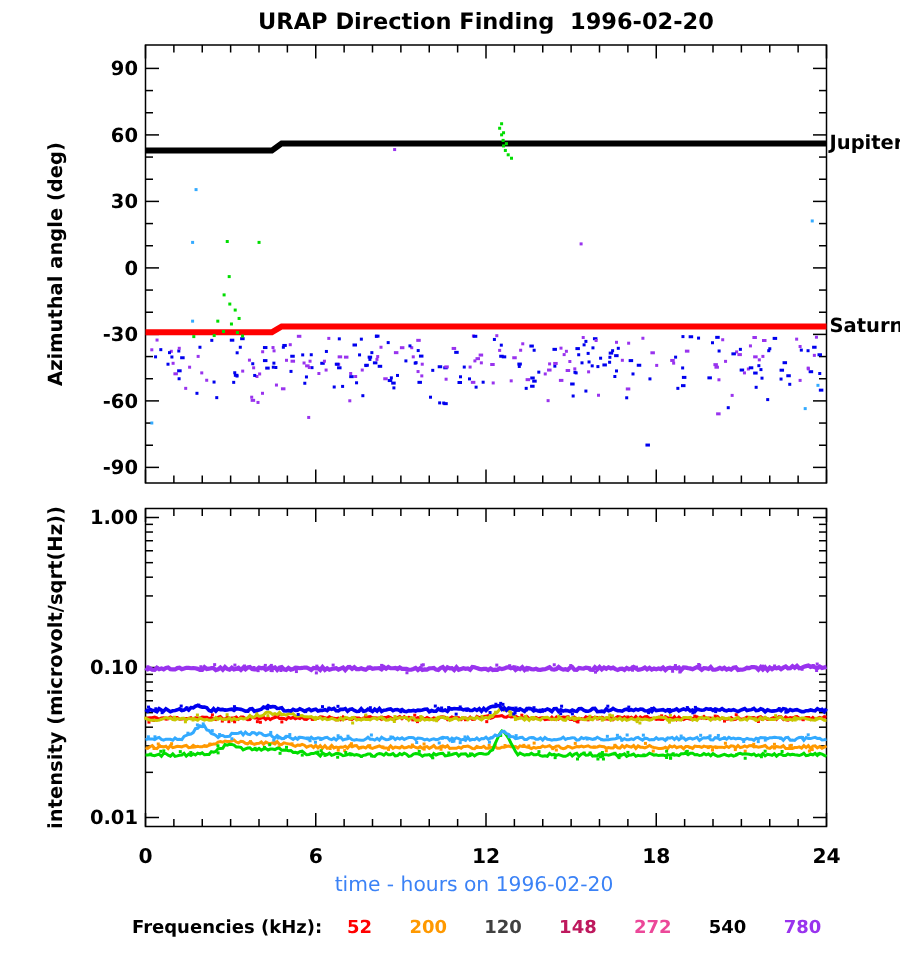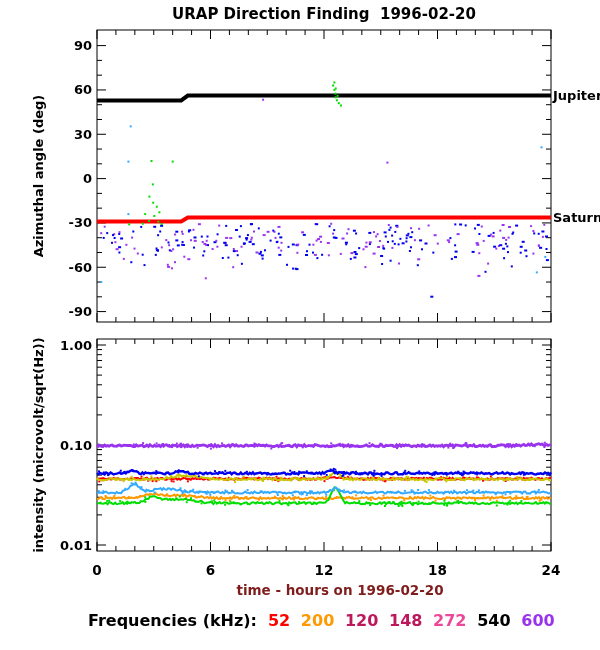--- a/index.html
+++ b/index.html
@@ -4,25 +4,25 @@
 <style>
   html,body{margin:0;padding:0;background:#ffffff;}
   .figure{position:relative;width:600px;height:650px;background:#ffffff;overflow:hidden;
           font-family:"DejaVu Sans",sans-serif;}
   .chart-title{position:absolute;left:97px;width:454px;top:5px;text-align:center;
                font-size:15px;font-weight:bold;color:#000;white-space:pre;}
   .ylabel{position:absolute;transform:translate(-50%,-50%) rotate(-90deg);
           font-size:13px;font-weight:bold;color:#000;white-space:nowrap;}
   .ylabel.top{left:38px;top:176px;}
   .ylabel.bottom{left:38px;top:445px;}
-  .xlabel{position:absolute;left:113px;width:454px;top:582px;text-align:center;
-          font-size:13.5px;font-weight:bold;color:#7f1d1d;}
+  .xlabel{position:absolute;left:89px;width:454px;top:582px;text-align:center;
+          font-size:13.5px;font-weight:normal;color:#3b82f6;}
   .planet-label{position:absolute;left:553px;font-size:13px;font-weight:bold;color:#000;}
   .legend{position:absolute;left:88px;top:611px;width:472px;display:flex;align-items:center;
-          font-size:16px;font-weight:bold;color:#000;}
+          font-size:12px;font-weight:bold;color:#000;}
   .legend-label{white-space:pre;}
   .legend-items{flex:1;display:flex;justify-content:space-around;align-items:flex-end;}
   svg{position:absolute;left:0;top:0;}
 </style>
 </head>
 <body>
 
 <div class="figure">
   <div class="chart-title">URAP Direction Finding  1996-02-20</div>
 
@@ -988,20 +988,20 @@
   <div class="xlabel">time - hours on 1996-02-20</div>
 
   <div class="planet-label" style="top: 87.5533px;">Jupiter</div>
   <div class="planet-label" style="top: 209.611px;">Saturn</div>
 
   <div class="legend">
     <span class="legend-label">Frequencies (kHz): </span>
     <span class="legend-items">
         <span style="color: rgb(255, 0, 0);">52</span>
         <span style="color: rgb(255, 153, 0);">200</span>
-        <span style="color: #be185d;">120</span>
+        <span style="color: #404040;">120</span>
         <span style="color: #be185d;">148</span>
         <span style="color: #ec4899;">272</span>
         <span style="color: #000000;">540</span>
-        <span style="color: rgb(153, 51, 238);">600</span>
+        <span style="color: rgb(153, 51, 238);">780</span>
       </span>
   </div>
 </div>
 
 </body></html>

